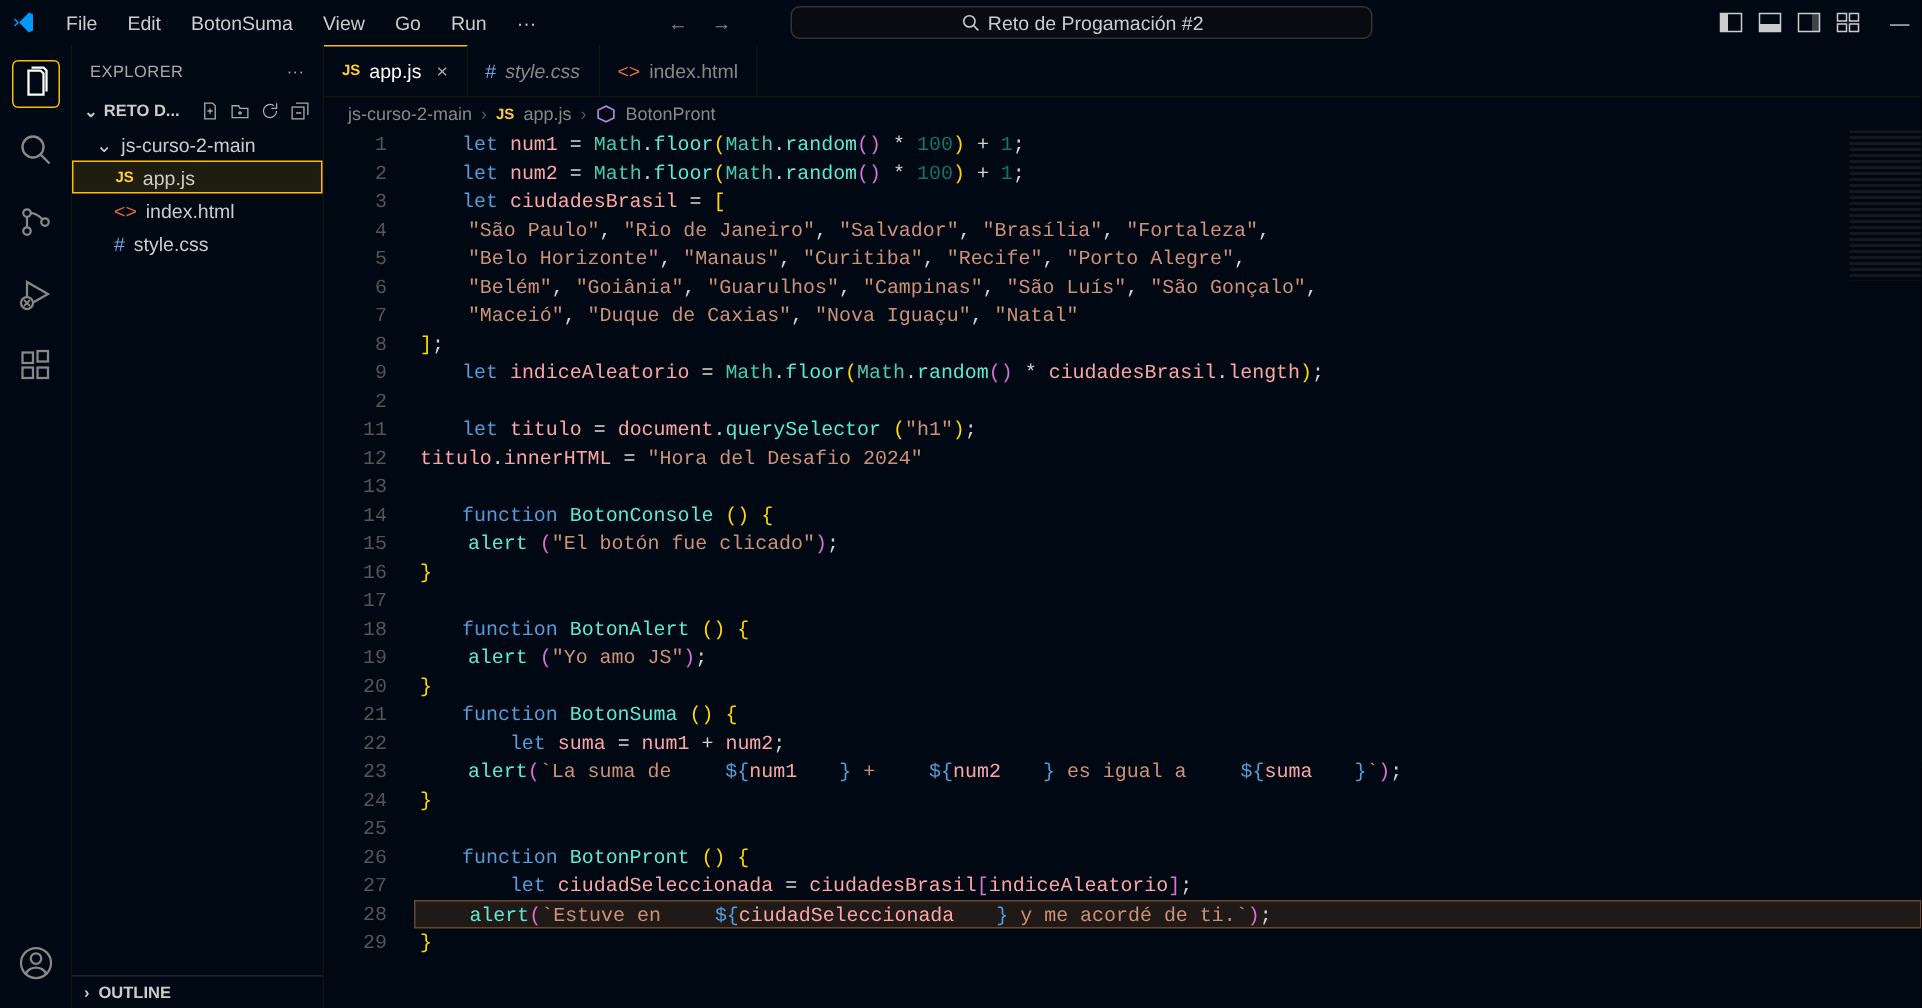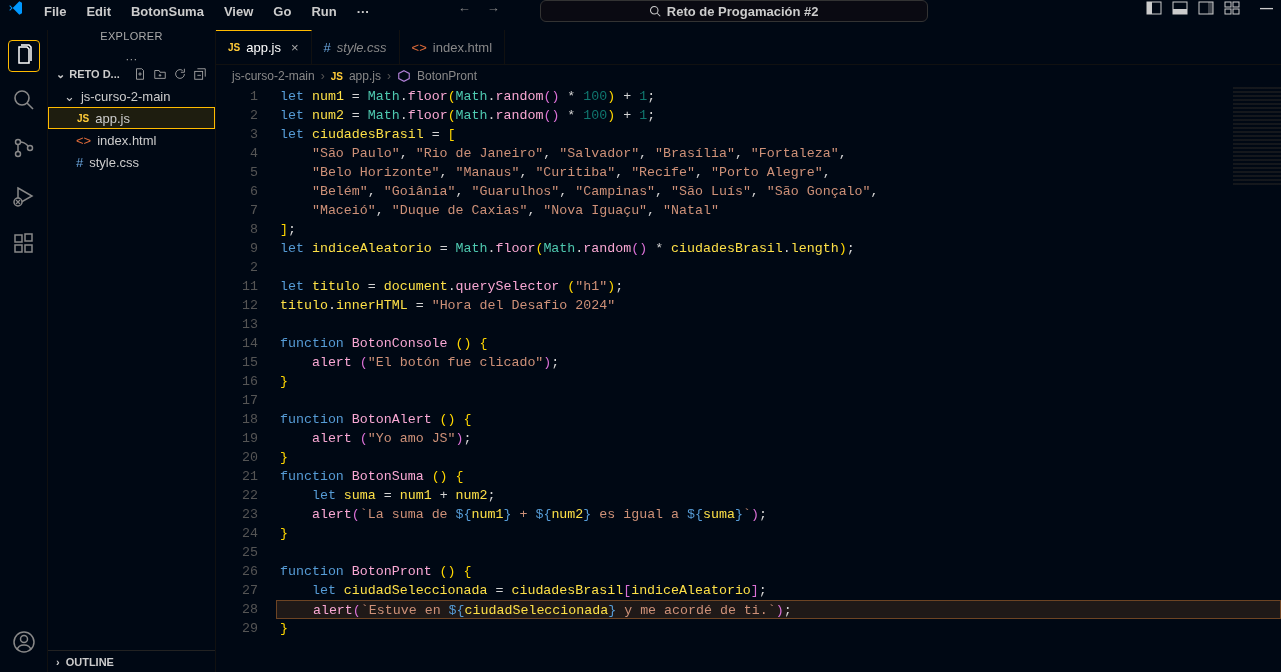--- a/index.html
+++ b/index.html
@@ -1,33 +1,33 @@
 <!DOCTYPE html>
 <html><head>
 <meta charset="utf-8">
 <style>
 * { margin:0; padding:0; box-sizing:border-box; }
 body { font-family: "Segoe UI", sans-serif; background:#000; color:#ccc; width:1281px; height:672px; overflow:hidden; font-size:13px; }
-.titlebar { height:30px; background:#000814; display:flex; padding:0 8px; color:#ccc;font-weight:bold; }
+.titlebar { height:30px; background:#000814; display:flex; align-items:center; padding:0 8px; color:#ccc; }
 .vs-logo { width:16px; height:16px; margin-right:12px; }
 .menu { display:flex; gap:4px; }
 .menu-item { padding:4px 8px; cursor:pointer; border-radius:4px; }
 .nav-arrows { display:flex; gap:16px; margin-left:80px; color:#888; }
 .search-box { flex:0 0 auto; width:388px; margin-left:40px; background:#0a0a12; border:1px solid #333; border-radius:6px; height:22px; display:flex; align-items:center; justify-content:center; gap:6px; color:#ccc; }
 .title-spacer { flex:1; }
 .layout-icons { display:flex; gap:10px; color:#ccc; margin-right:20px; }
 .win-controls { display:flex; gap:20px; color:#ccc; }
 .main { display:flex; height:642px; }
 .activitybar { width:48px; background:#000814; display:flex; flex-direction:column; align-items:center; padding-top:6px; gap:8px; border-right:1px solid #111; }
 .activity-icon { width:48px; height:40px; display:flex; align-items:center; justify-content:center; color:#666; cursor:pointer; }
 .activity-icon.active { color:#fff; }
 .activity-icon.active-border { border-left:2px solid #ffbb00; }
 .activity-bottom { margin-top:auto; margin-bottom:10px; display:flex; flex-direction:column; gap:8px; }
 .sidebar { width:168px; background:#000814; border-right:1px solid #111; display:flex; flex-direction:column; }
-.sidebar-header { height:35px; display:flex; align-items:center; justify-content:space-between; padding:0 12px; color:#aaa; font-size:11px; letter-spacing:0.3px;flex-direction:column; }
+.sidebar-header { height:35px; display:flex; align-items:center; justify-content:space-between; padding:0 12px; color:#aaa; font-size:11px; letter-spacing:0.3px; }
 .explorer-toolbar { display:flex; align-items:center; padding:2px 8px; color:#ccc; font-size:11px; font-weight:bold; }
 .explorer-toolbar .chev { margin-right:4px; }
 .toolbar-title { flex:1; white-space:nowrap; overflow:hidden; text-overflow:ellipsis; }
 .toolbar-icons { display:flex; gap:6px; color:#aaa; }
 .tree { padding:2px 0; }
 .tree-item { display:flex; align-items:center; height:22px; padding-left:16px; gap:6px; cursor:pointer; font-size:13px; }
 .tree-item.indent1 { padding-left:28px; }
 .tree-item.selected { border:1px solid #ffbb00; background:rgba(120,90,0,0.25); }
 .file-icon-js { color:#ffcb38; font-weight:bold; font-size:10px; }
 .file-icon-html { color:#e06c3a; }
@@ -39,24 +39,24 @@
 .tab.active { color:#fff; border-top:1px solid #ffbb00; background:#000814; }
 .close-x { color:#aaa; margin-left:4px; }
 .breadcrumb { height:22px; display:flex; align-items:center; padding-left:16px; gap:6px; color:#888; font-size:12px; }
 .breadcrumb .sep { color:#555; }
 .code-area { flex:1; display:flex; font-family: Consolas,"Courier New",monospace; font-size:13.3px; line-height:19px; overflow:hidden; }
 .gutter { width:60px; text-align:right; padding-right:18px; color:#555; user-select:none; }
 .gutter .ln { height:19px; }
 .code { flex:1; white-space:pre; color:#d4d4d4; position:relative; }
 .code-line { height:19px; padding-left:4px; }
 .code-line.hl { background:rgba(255,150,60,0.12); border:1px solid rgba(255,150,60,0.35); box-sizing:border-box; }
-.kw { color:#569cd6; }
-.var { color:#fde047;text-align:right; }
+.kw { color:#569cd6;margin-left:28px; }
+.var { color:#fca5a5;text-align:right; }
 .obj { color:#4ec9b0;margin-top:28px; }
-.fn { color:#f9a8d4; }
+.fn { color:#5eead4; }
 .str { color:#ce9178; }
 .num { color:#0f766e; }
 .op { color:#d4d4d4; }
 .brace { color:#ffd700; }
 .brace2 { color:#da70d6; }
 .minimap { position:absolute; right:0; top:57px; width:48px; height:100px; background:repeating-linear-gradient(to bottom, rgba(150,120,80,0.35) 0 2px, transparent 2px 4px); opacity:0.4; }
 svg { display:block; }
 </style>
 </head>
 <body>

